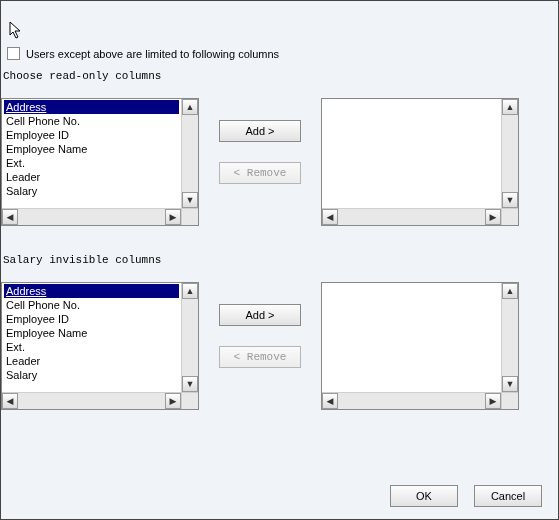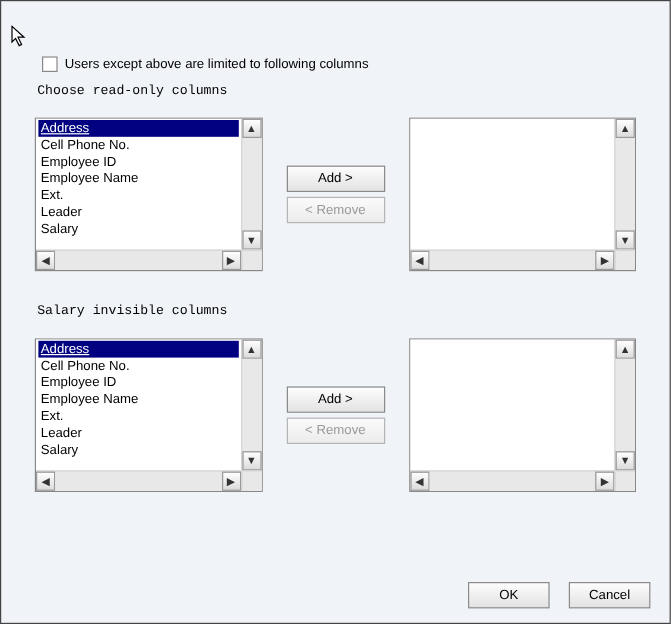--- a/index.html
+++ b/index.html
@@ -8,21 +8,21 @@
     font-family: Tahoma, Arial, sans-serif;
     font-size: 11px;
   }
   .window {
     box-sizing: border-box;
     width: 559px;
     height: 520px;
     background: #f0f3f8;
     border: 1px solid #444;
     position: relative;
-    padding: 12px 28px;
+    padding: 12px 0;
   }
   .cursor {
     position: absolute;
     top: 20px;
     left: 8px;
     pointer-events: none;
   }
   .checkbox-row {
     margin-top: 34px;
     margin-left: 6px;
@@ -119,40 +119,41 @@
   .hscroll .sbtn { width: 16px; height: 16px; }
   .corner {
     width: 16px;
     height: 16px;
     background: #e8e8e8;
     border-left: 1px solid #cfcfcf;
   }
   .midbtns {
     display: flex;
     flex-direction: column;
-    gap: 4px;
-    margin-top: 40px;
+    gap: 20px;
+    margin-top: 22px;
   }
   .btn {
     width: 82px;
     height: 22px;
     background: linear-gradient(#fdfdfd, #e2e2e2);
     border: 1px solid #8a8a8a;
     box-sizing: border-box;
     display: flex;
     align-items: center;
     justify-content: center;
     font-family: inherit;
     font-size: 11px;
     color: #000;
   }
   .btn.disabled {
     color: #9a9a9a;
     border-color: #b5b5b5;
     background: linear-gradient(#fafafa, #ececec);
+    font-family: Liberation Mono, monospace;
   }
   .footer {
     position: absolute;
     right: 16px;
     bottom: 12px;
     display: flex;
     gap: 16px;
     align-items: center;
   }
   .footer .btn {

